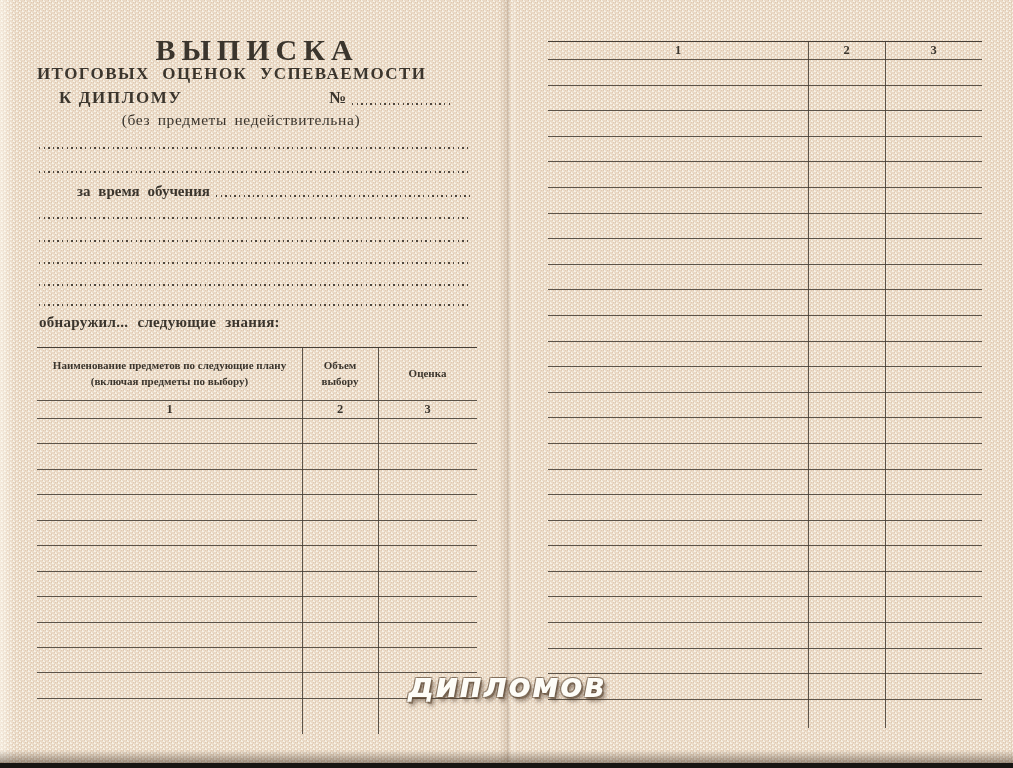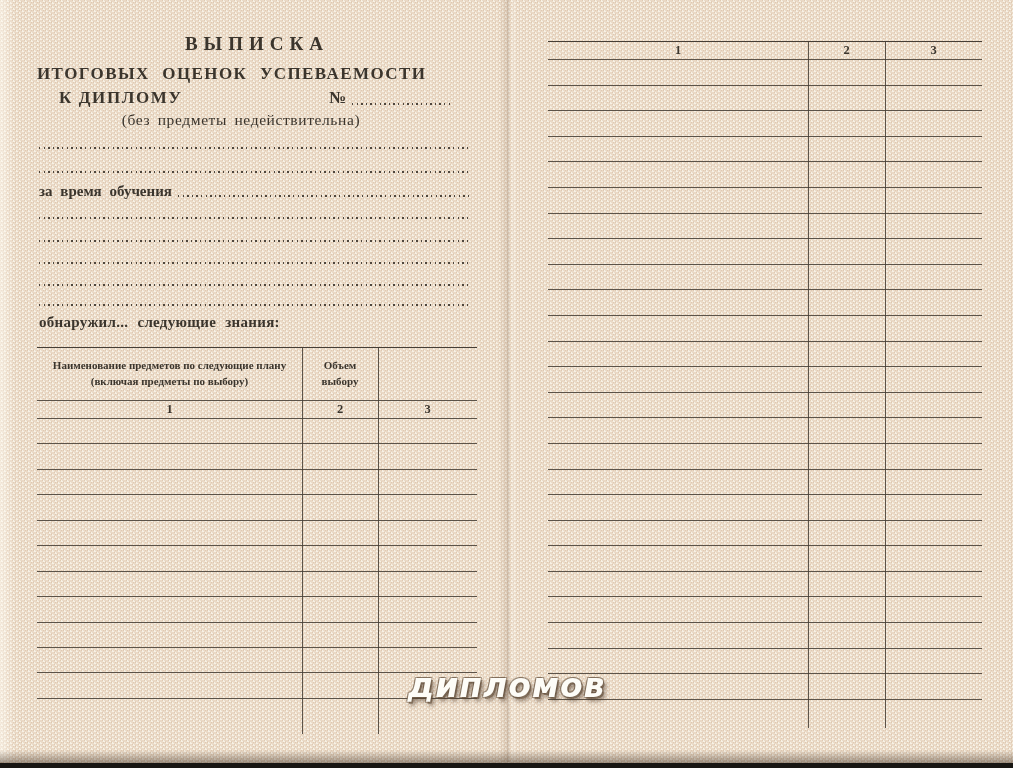--- a/index.html
+++ b/index.html
@@ -23,38 +23,38 @@
       radial-gradient(ellipse 2.8px 2.1px at 1.6px 1.1px, var(--paper-sh) 68%, rgba(223,201,177,0) 74%),
       radial-gradient(ellipse 2.8px 2.1px at 4.6px 3.1px, var(--paper-sh) 68%, rgba(223,201,177,0) 74%);
     background-size:6px 4px;
   }
 
   .left-page{position:absolute;left:37px;top:0;width:440px;height:768px;}
   .right-page{position:absolute;left:548px;top:0;width:434px;height:768px;}
 
   
   .title1{position:absolute;top:33px;left:0;right:0;text-align:center;
-    font-size:19px;font-weight:bold;letter-spacing:6px;}
+    font-size:30px;font-weight:bold;letter-spacing:6px;}
   .title2{position:absolute;top:64px;left:0;right:0;text-align:left;
     font-size:17px;font-weight:bold;letter-spacing:1.4px;word-spacing:7px;}
   .title3-row{position:absolute;top:88px;left:0;right:16px;height:20px;}
   .title3{position:absolute;left:22px;top:0;font-size:17px;font-weight:bold;letter-spacing:1.6px;}
   .number-wrap{position:absolute;left:292px;right:8px;top:0;display:flex;align-items:baseline;}
   .number-sign{font-size:17px;font-weight:bold;}
   .subtitle{position:absolute;top:111px;left:0;right:32px;text-align:center;
     font-size:15.5px;letter-spacing:.6px;word-spacing:3px;}
 
   
   .dots{height:2px;background-image:repeating-linear-gradient(90deg,
       rgba(70,62,53,.95) 0 1.4px, rgba(70,62,53,0) 1.4px 4.6px);}
   .dotline{position:absolute;left:2px;right:6px;}
   .dotfill{flex:1;margin-left:6px;align-self:flex-end;margin-bottom:3px;}
 
   .study-row{position:absolute;top:183px;left:2px;right:6px;display:flex;align-items:baseline;}
-  .study-label{font-size:15px;font-weight:bold;word-spacing:4px;white-space:nowrap;}
+  .study-label{font-size:15px;font-weight:bold;word-spacing:4px;white-space:nowrap;margin-left:38px;}
   .knowledge-label{position:absolute;top:314px;left:2px;font-size:15px;font-weight:bold;word-spacing:5px;letter-spacing:.3px;}
 
   
   .ltable{position:absolute;top:347px;left:0;width:440px;border-top:1.5px solid var(--line-strong);}
   .lheader{display:flex;height:52px;align-items:center;}
   .lheader .hc{display:flex;align-items:center;justify-content:center;text-align:center;
     font-size:11px;font-weight:bold;line-height:1.45;height:100%;}
   .lh1{width:265px;padding:0 14px;}
   .lh2{width:76px;padding:0 8px;}
   .lh3{width:99px;padding:0 6px;}
@@ -127,20 +127,21 @@
     <div class="dotline dots" style="top:262px"></div>
     <div class="dotline dots" style="top:284px"></div>
     <div class="dotline dots" style="top:304px"></div>
 
     <div class="knowledge-label">обнаружил... следующие знания:</div>
 
     <div class="ltable">
       <div class="lheader">
         <div class="hc lh1">Наименование предметов по следующие плану (включая предметы по выбору)</div>
         <div class="hc lh2">Объем выбору</div>
+        <div class="hc lh3">Оценка</div>
       </div>
       <div class="numrow">
         <div class="nc ln1">1</div>
         <div class="nc ln2">2</div>
         <div class="nc ln3">3</div>
       </div>
       <div class="tbody">
         <div class="trow"></div>
       <div class="trow"></div>
           <div class="trow"></div>

